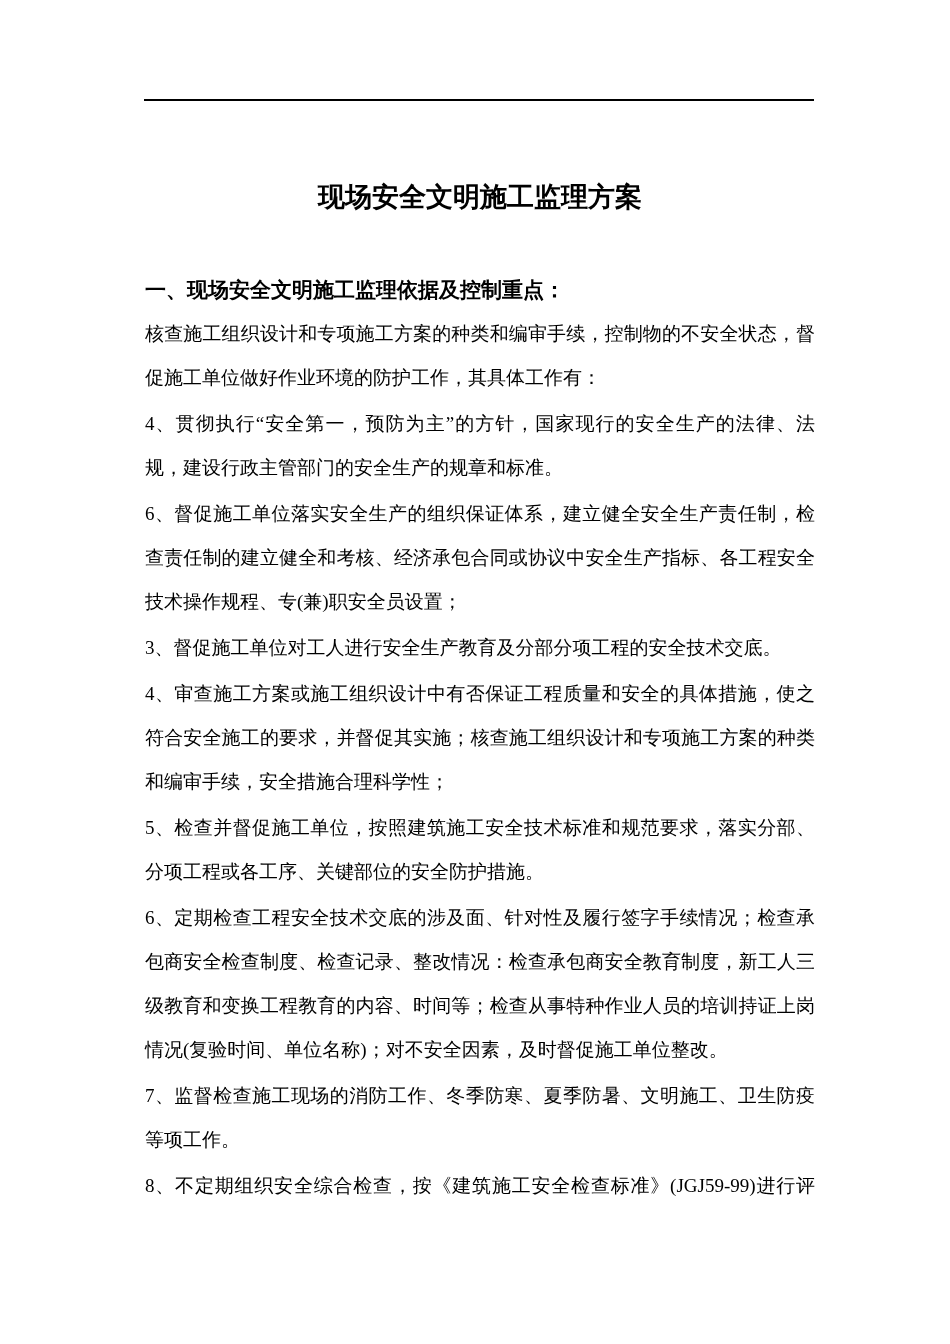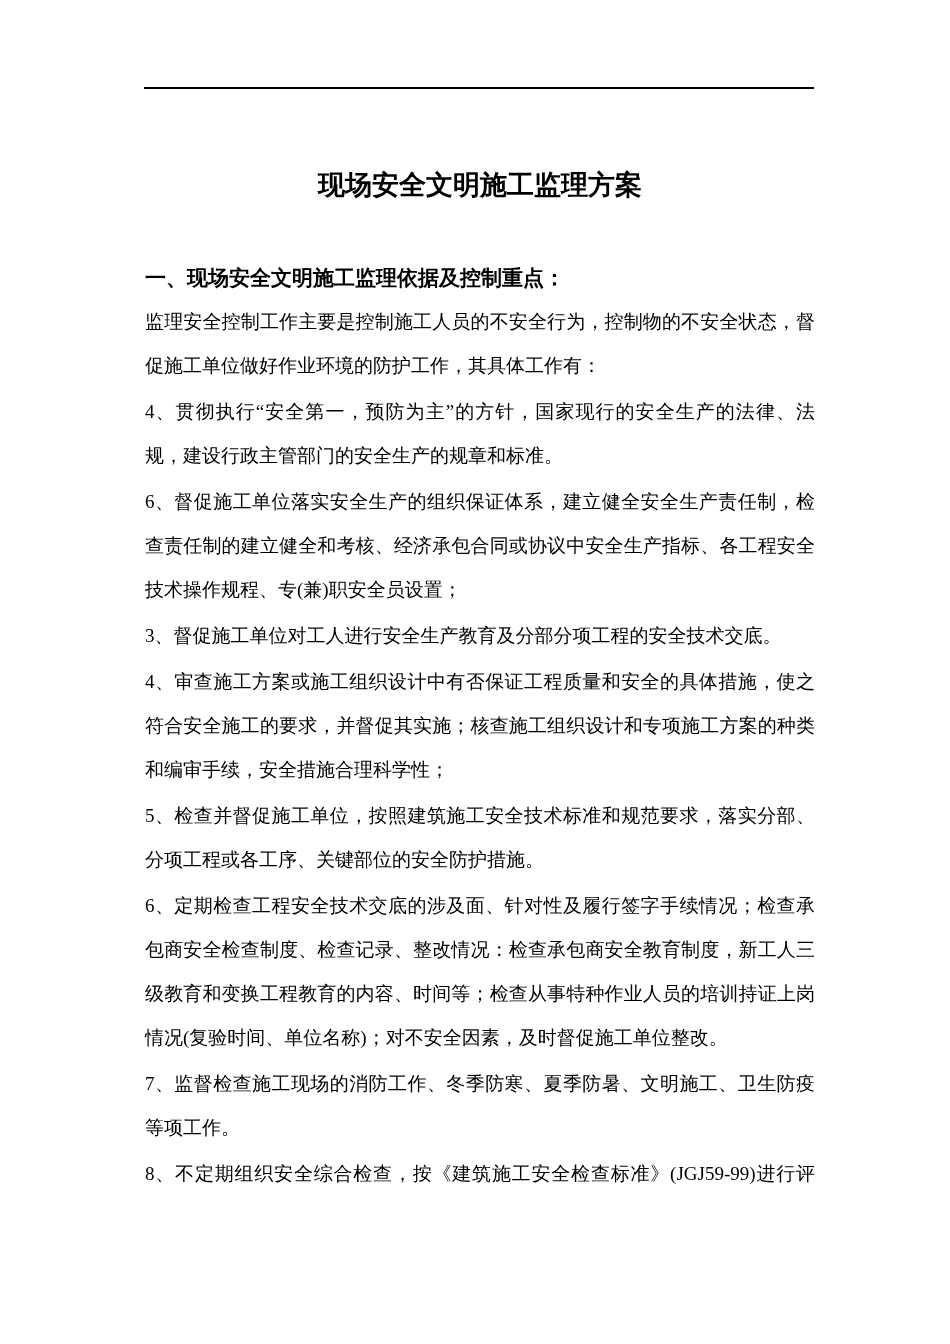--- a/index.html
+++ b/index.html
@@ -4,21 +4,21 @@
 <style>
   html, body {
     margin: 0;
     padding: 0;
     background: #ffffff;
   }
   .page {
     position: relative;
     width: 950px;
     height: 1186px;
-    margin: 4px auto;
+    margin: 16px auto;
     background: #ffffff;
     color: #000000;
     font-family: "Liberation Serif", "DejaVu Serif", serif;
     overflow: hidden;
   }
   .header-rule {
     position: absolute;
     left: 144px;
     top: 83px;
     width: 670px;
@@ -64,21 +64,21 @@
 
 <div class="page">
 
   <div class="header-rule"></div>
 
   <div class="doc-title">现场安全文明施工监理方案</div>
 
   <div class="section-heading">一、现场安全文明施工监理依据及控制重点：</div>
 
   <div class="content">
-    <p class="para">监理安全控制工作主要是控制施工人员的不安全行为，控制物的不安全状态，督促施工单位做好作业环境的防护工作，其具体工作有：</p>
+    <p class="para">核查施工组织设计和专项施工方案的种类和编审手续，控制物的不安全状态，督促施工单位做好作业环境的防护工作，其具体工作有：</p>
     <p class="para">4、贯彻执行“安全第一，预防为主”的方针，国家现行的安全生产的法律、法规，建设行政主管部门的安全生产的规章和标准。</p>
     <p class="para">6、督促施工单位落实安全生产的组织保证体系，建立健全安全生产责任制，检查责任制的建立健全和考核、经济承包合同或协议中安全生产指标、各工程安全技术操作规程、专(兼)职安全员设置；</p>
     <p class="para">3、督促施工单位对工人进行安全生产教育及分部分项工程的安全技术交底。</p>
     <p class="para">4、审查施工方案或施工组织设计中有否保证工程质量和安全的具体措施，使之符合安全施工的要求，并督促其实施；核查施工组织设计和专项施工方案的种类和编审手续，安全措施合理科学性；</p>
     <p class="para">5、检查并督促施工单位，按照建筑施工安全技术标准和规范要求，落实分部、分项工程或各工序、关键部位的安全防护措施。</p>
     <p class="para">6、定期检查工程安全技术交底的涉及面、针对性及履行签字手续情况；检查承包商安全检查制度、检查记录、整改情况：检查承包商安全教育制度，新工人三级教育和变换工程教育的内容、时间等；检查从事特种作业人员的培训持证上岗情况(复验时间、单位名称)；对不安全因素，及时督促施工单位整改。</p>
     <p class="para">7、监督检查施工现场的消防工作、冬季防寒、夏季防暑、文明施工、卫生防疫等项工作。</p>
     <p class="para">8、不定期组织安全综合检查，按《建筑施工安全检查标准》(JGJ59-99)进行评价，</p>
   </div>
 

